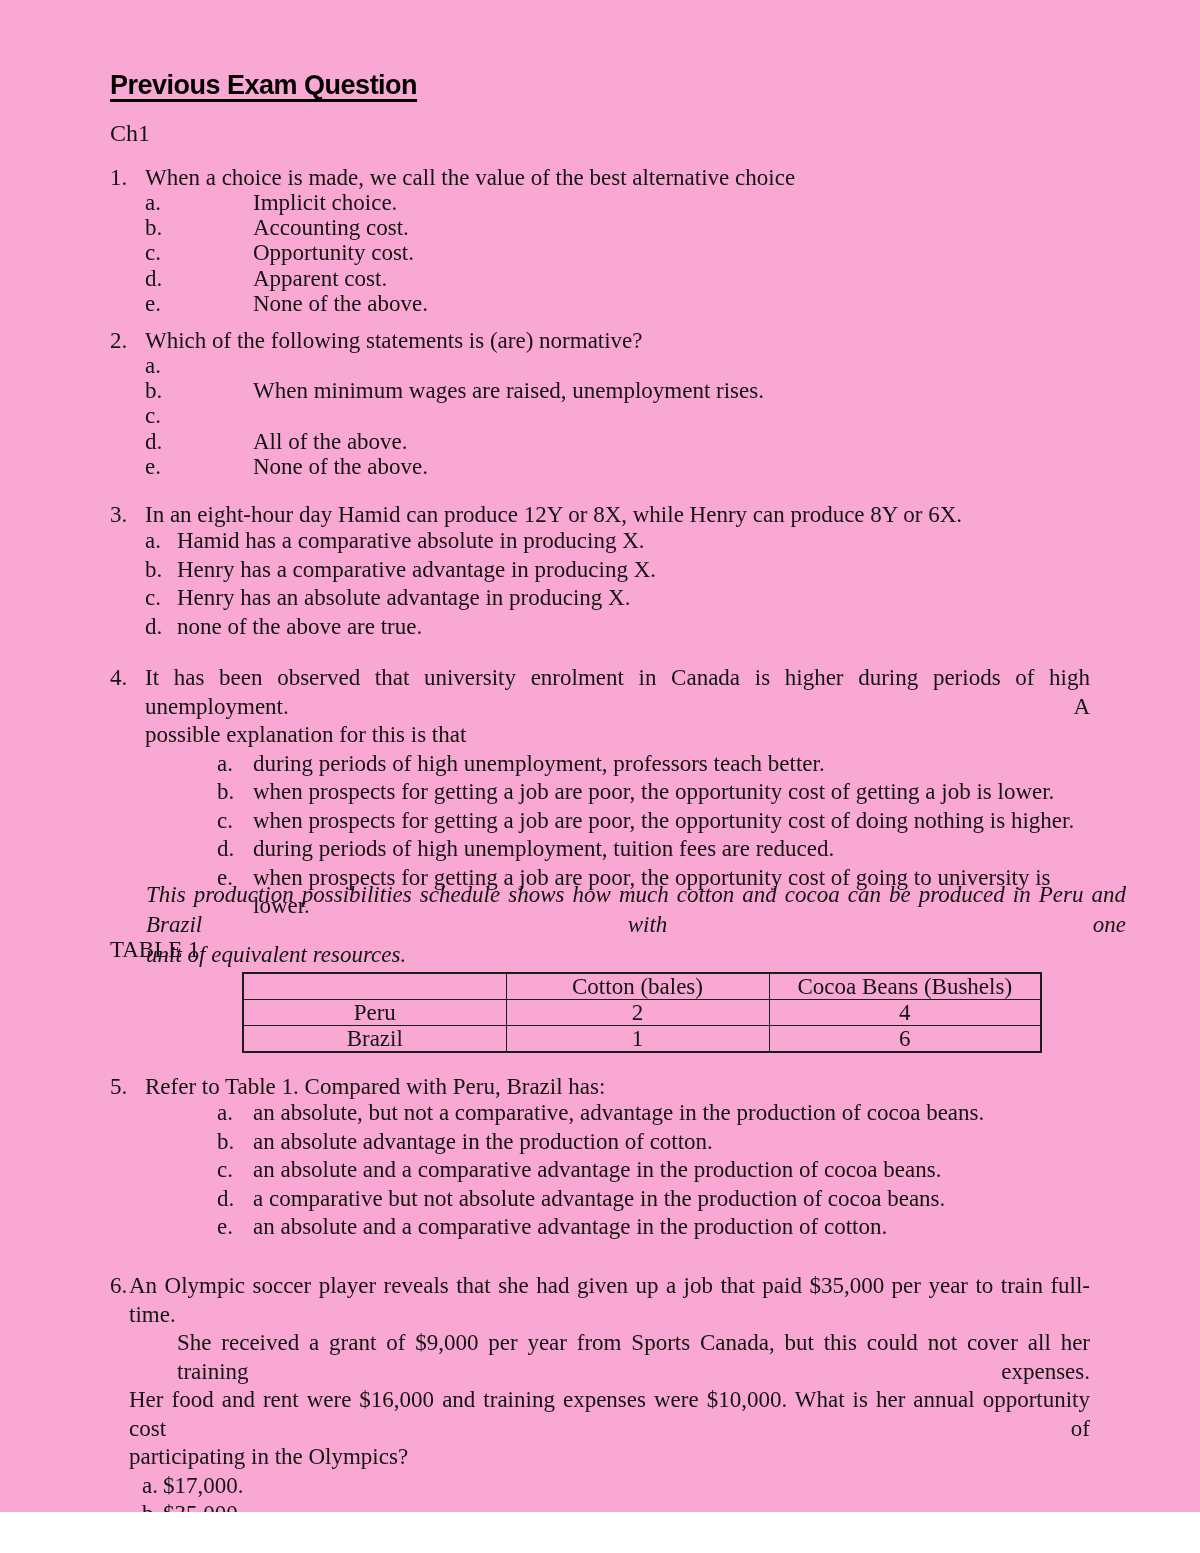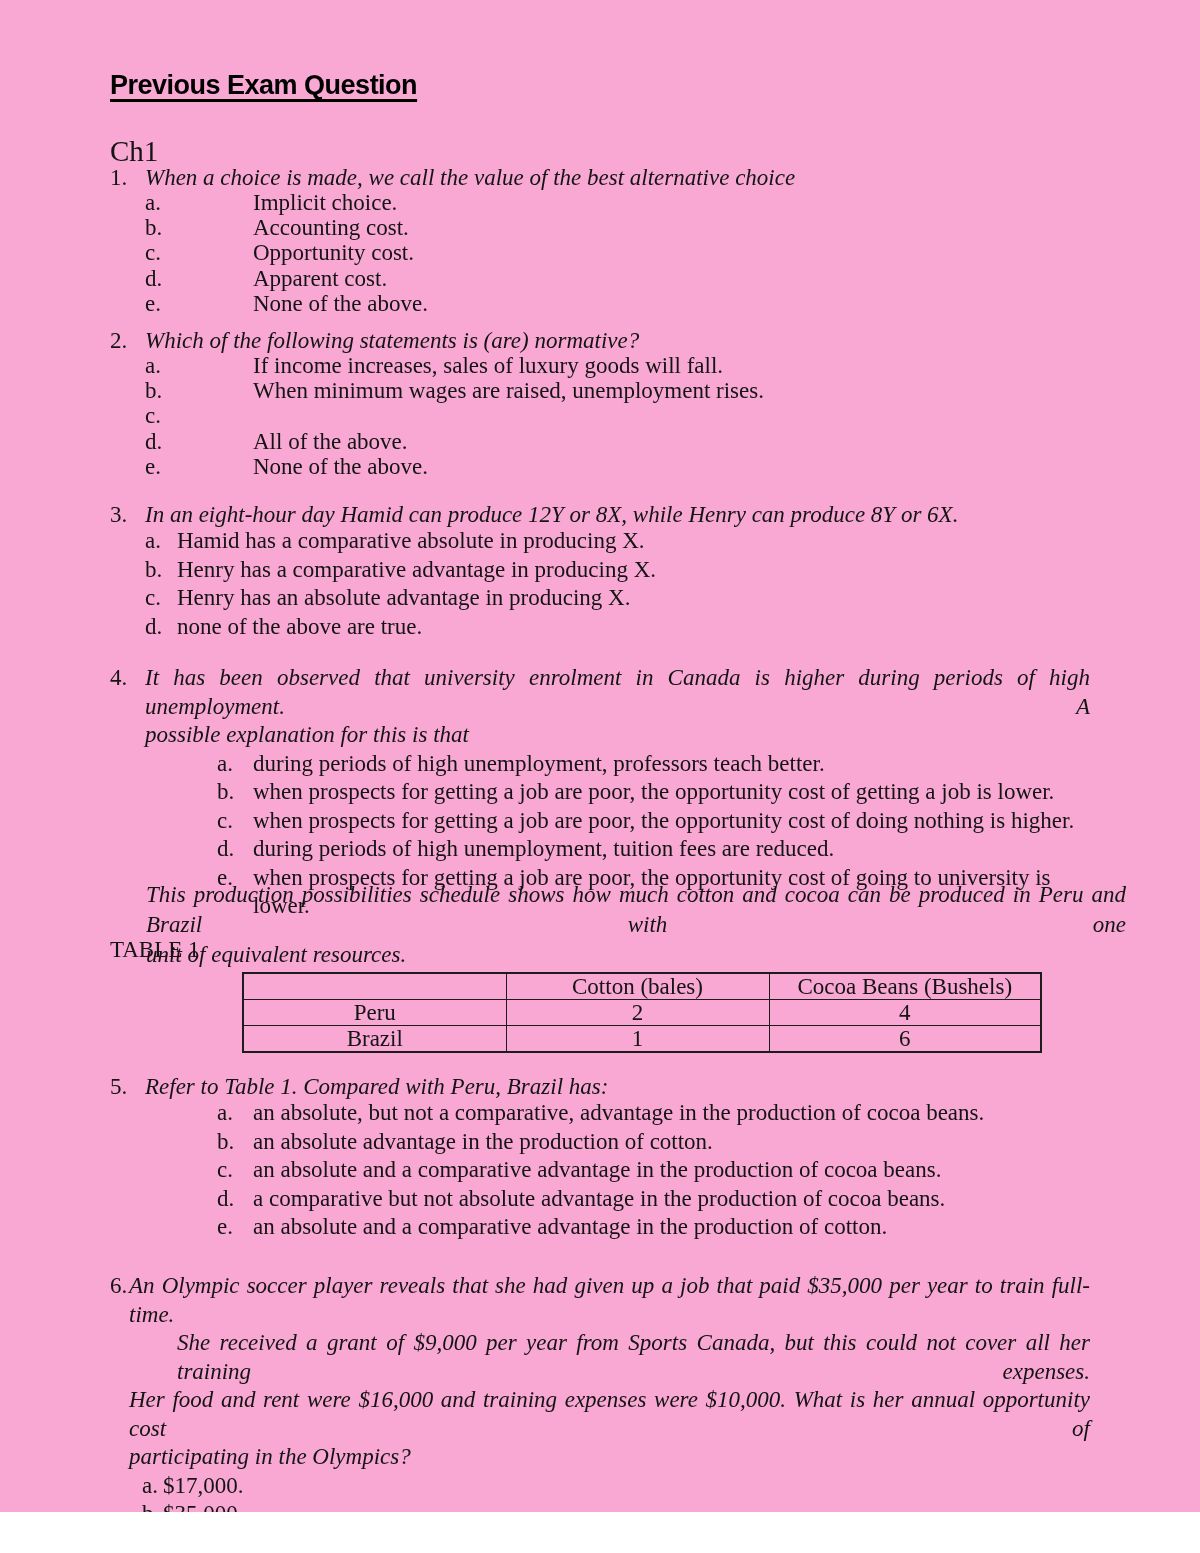--- a/index.html
+++ b/index.html
@@ -16,27 +16,27 @@
     top:70px;
     font-family:"Liberation Sans", sans-serif;
     font-weight:bold;
     font-size:27px;
     letter-spacing:-0.5px;
     color:#000;
     text-decoration:underline;
     text-decoration-thickness:3px;
     text-underline-offset:5px;
   }
-  .section{top:135px;font-size:29px;}
+  .section{top:120px;font-size:24px;}
   .q{font-size:23px;}
   .qline{display:flex;line-height:25px;}
   .qline28{display:flex;line-height:28.5px;}
   .qnum{flex:0 0 35px;}
   .qnum-sm{flex:0 0 19px;}
-  .qbody{flex:1 1 auto;font-style:italic;}
+  .qbody{flex:1 1 auto;}
   .jline{text-align:justify;text-align-last:justify;}
   .opt{display:flex;}
   .lh25 .opt{line-height:25.2px;}
   .lh28 .opt{line-height:28.5px;}
   
   .opts-a .letter{margin-left:35px;flex:0 0 108px;}
   .opts-b .letter{margin-left:35px;flex:0 0 32px;}
   .opts-c .letter{margin-left:107px;flex:0 0 36px;}
   .opts-d .letter{margin-left:32px;flex:0 0 21px;}
   .note{top:880px;font-style:italic;font-size:23px;line-height:30px;margin-left:36px;}
@@ -89,21 +89,20 @@
       </div>
   </div>
 
   <div class="abs q lh25 opts-a" style="top:328px;">
     <div class="qline">
       <span class="qnum">2.</span>
       <span class="qbody">Which of the following statements is (are) normative?</span>
     </div>
     <div class="opt">
         <span class="letter">a.</span>
-        <span>If income increases, sales of luxury goods will fall.</span>
       </div>
     <div class="opt">
         <span class="letter">b.</span>
         <span>When minimum wages are raised, unemployment rises.</span>
       </div>
     <div class="opt">
         <span class="letter">c.</span>
       </div>
     <div class="opt">
         <span class="letter">d.</span>

